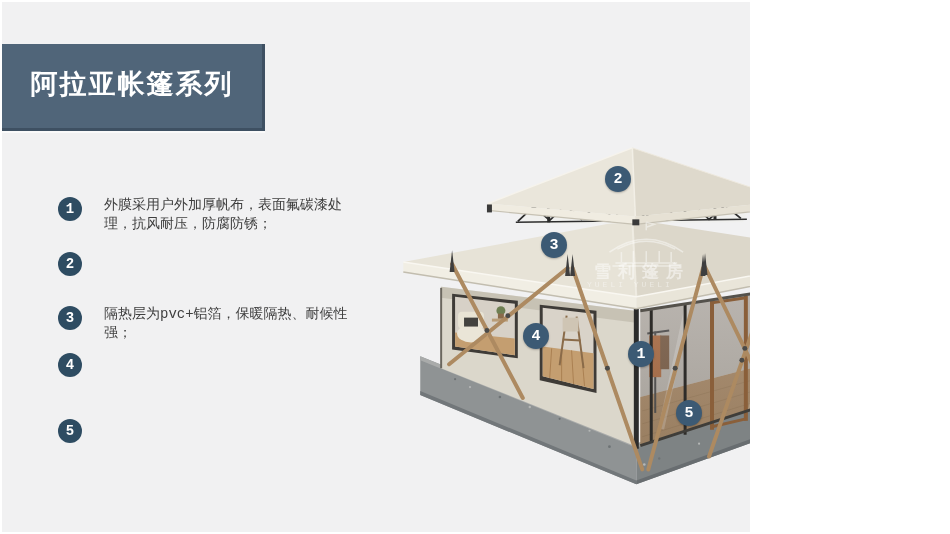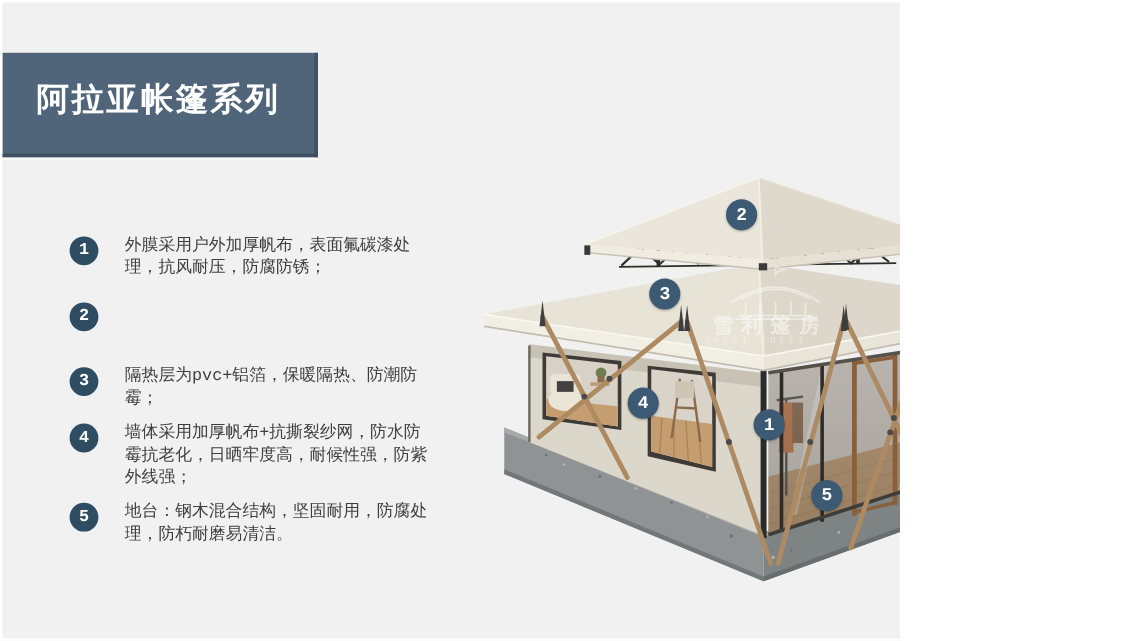--- a/index.html
+++ b/index.html
@@ -55,29 +55,27 @@
 
   <div class="feature f1">
     <span class="fbadge">1</span>
     <p class="ftext">外膜采用户外加厚帆布，表面氟碳漆处理，抗风耐压，防腐防锈；</p>
   </div>
   <div class="feature f2">
     <span class="fbadge">2</span>
   </div>
   <div class="feature f3">
     <span class="fbadge">3</span>
-    <p class="ftext">隔热层为pvc+铝箔，保暖隔热、防潮防霉；</p>
+    <p class="ftext">隔热层为pvc+铝箔，保暖隔热、耐候性强；</p>
   </div>
   <div class="feature f4">
     <span class="fbadge">4</span>
-    <p class="ftext">墙体采用加厚帆布+抗撕裂纱网，防水防霉抗老化，日晒牢度高，耐候性强，防紫外线强；</p>
   </div>
   <div class="feature f5">
     <span class="fbadge">5</span>
-    <p class="ftext">地台：钢木混合结构，坚固耐用，防腐处理，防朽耐磨易清洁。</p>
   </div>
 
   <div class="tent">
     <svg width="946" height="530" viewBox="0 0 950 534" preserveAspectRatio="none">
       <defs>
         <linearGradient id="gg" x1="0" y1="0" x2="0" y2="1">
           <stop offset="0" stop-color="#9a9798"></stop>
             <stop offset="1" stop-color="#63605c"></stop>
         </linearGradient>
       </defs>

